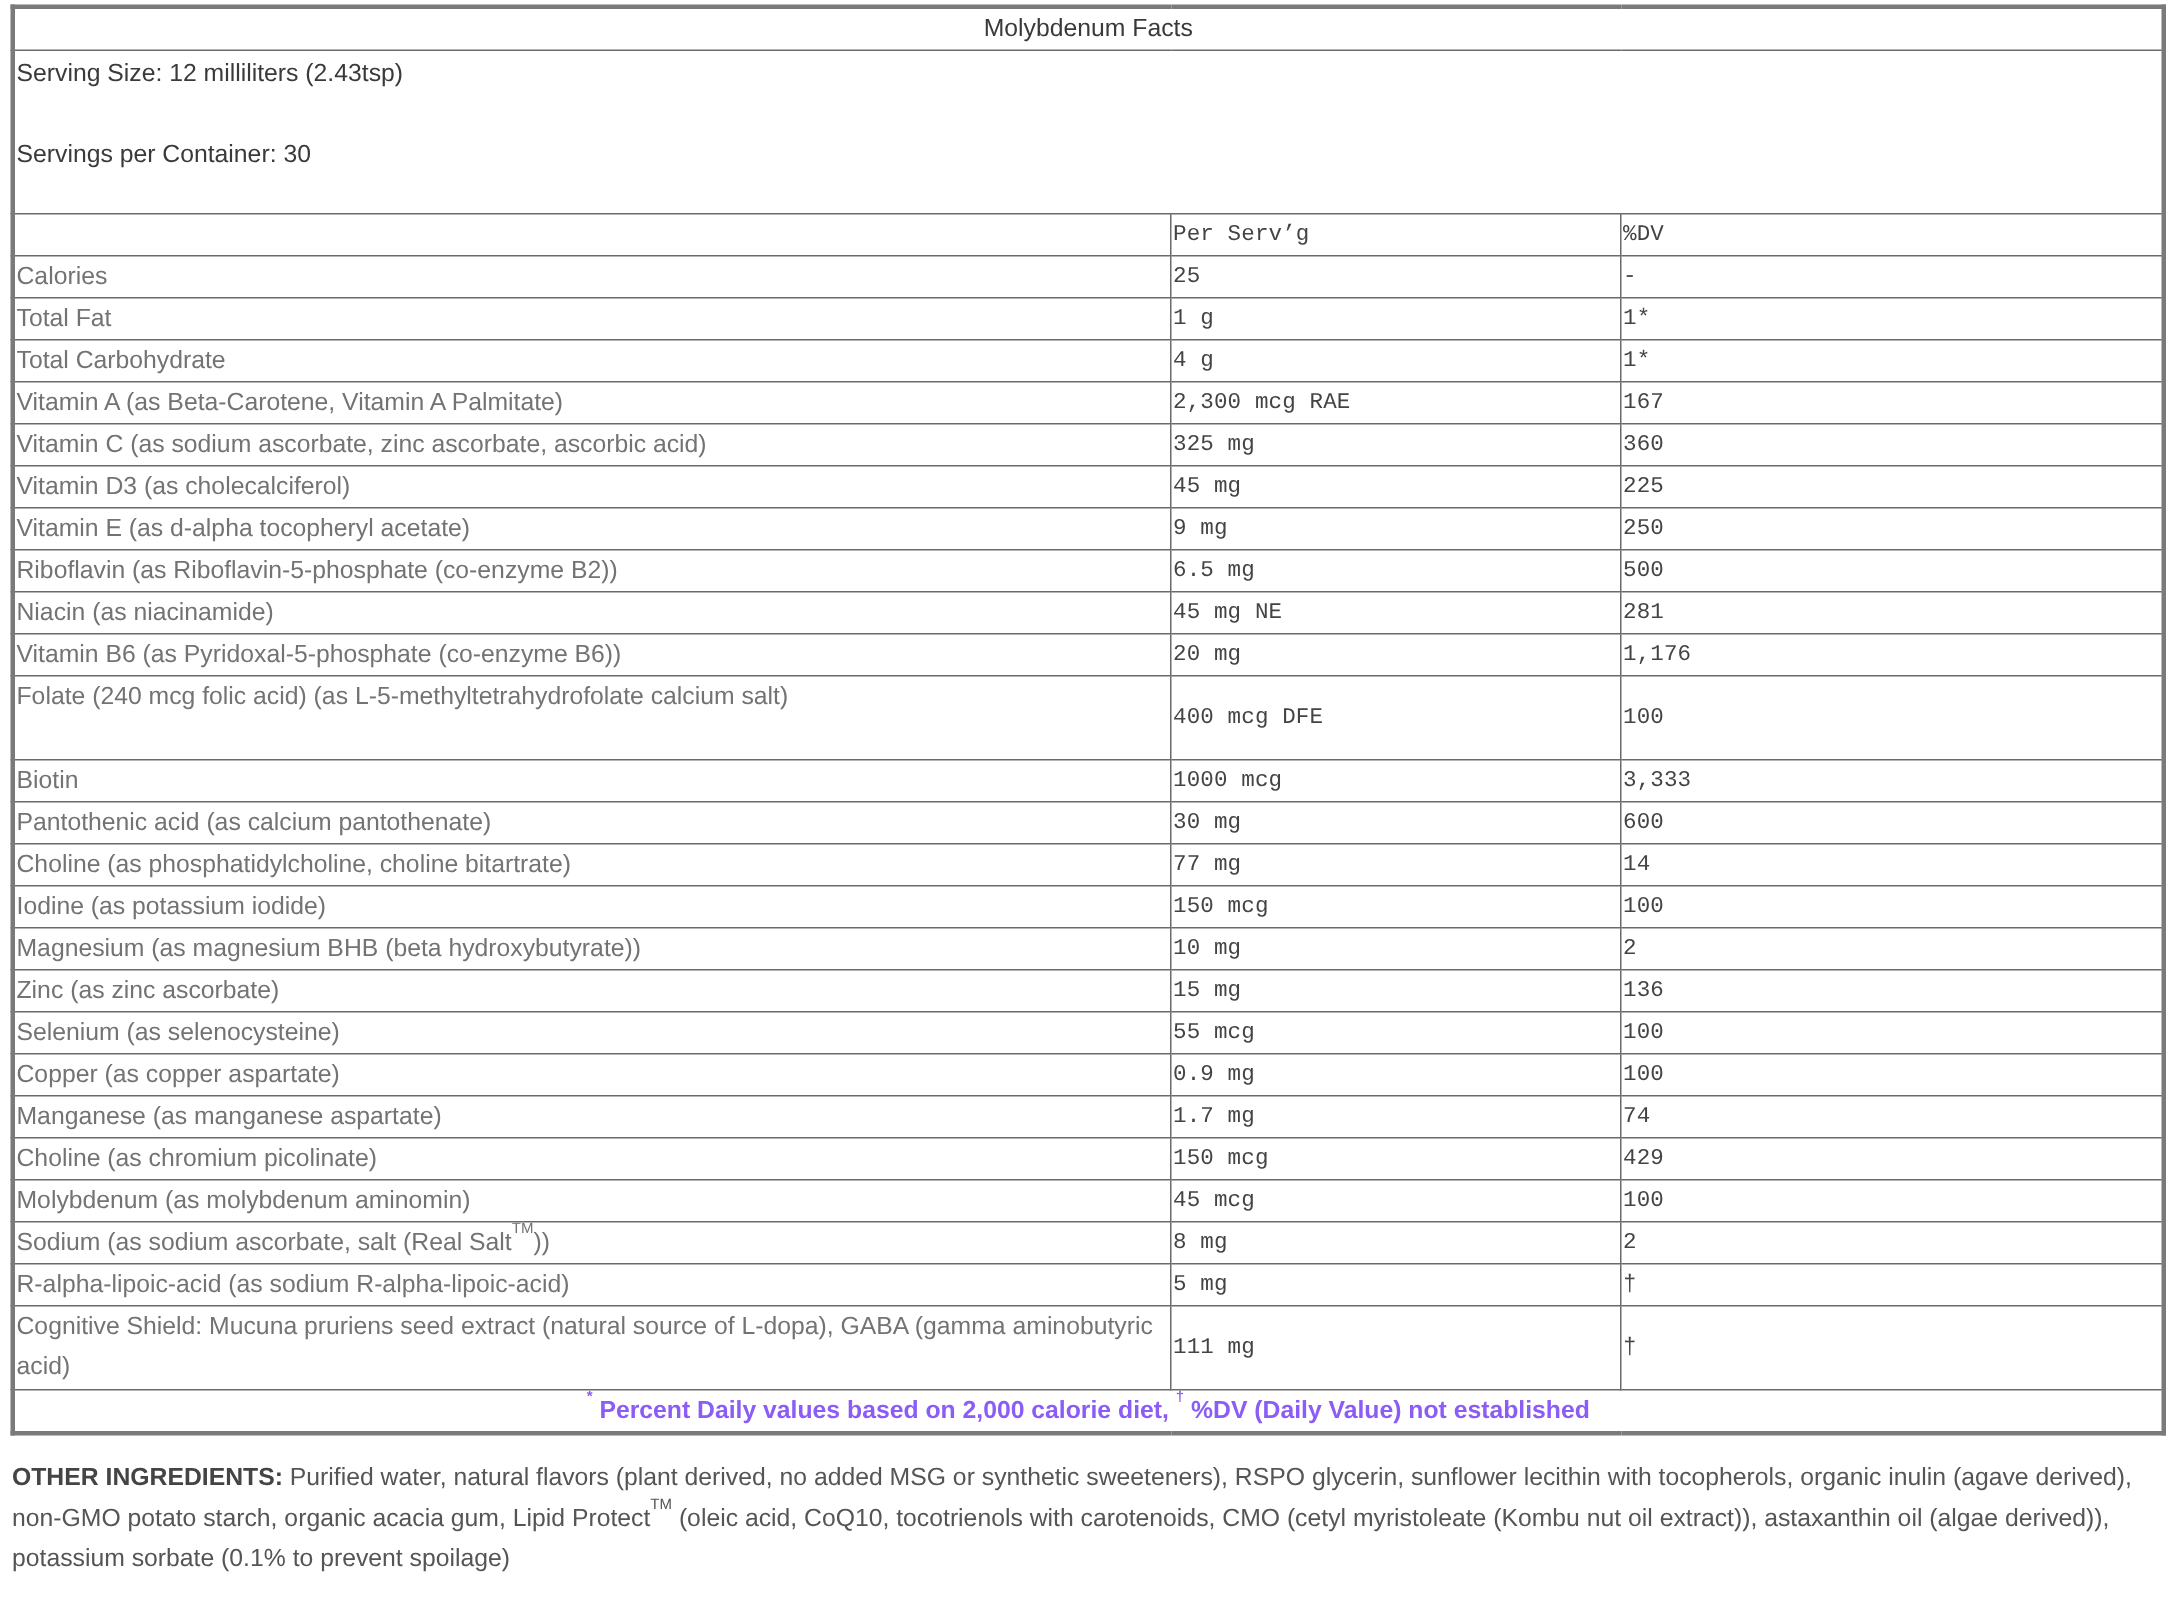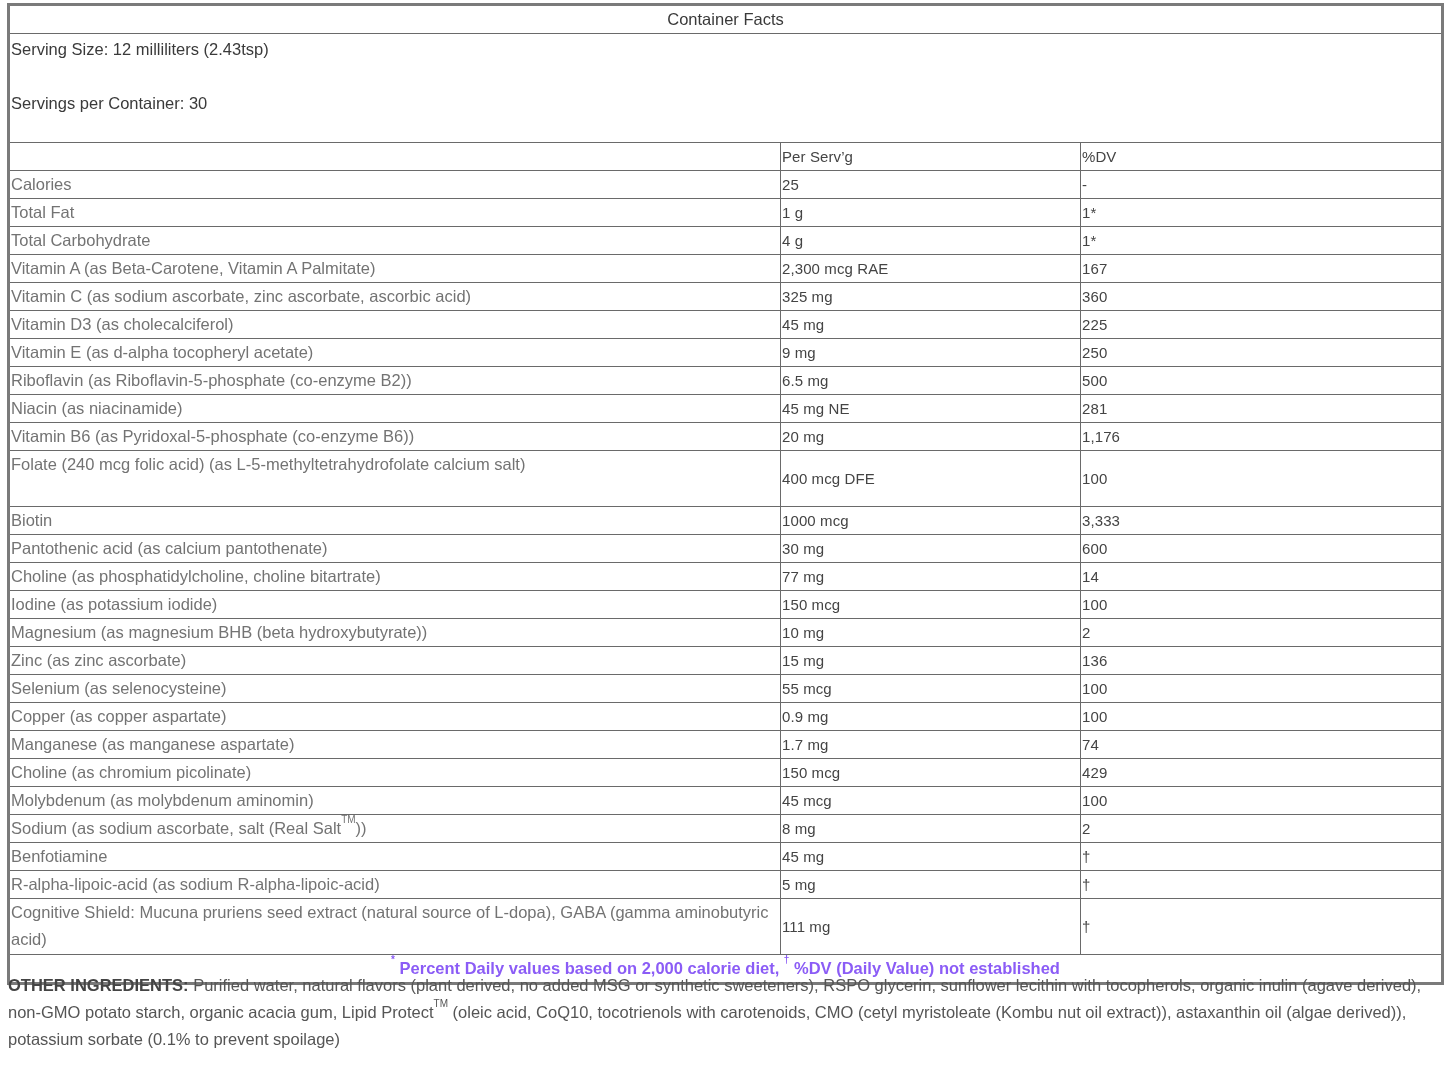--- a/index.html
+++ b/index.html
@@ -15,21 +15,21 @@
     .facts td {
       border: 1.5px solid #6a6a6a;
       padding: 0 1px;
       vertical-align: middle;
       line-height: 27px;
       height: 28px;
       overflow: hidden;
       white-space: nowrap;
     }
     .facts td.name { color: #737373; }
-    .facts td.val, .facts td.dv { color: #444; font-family: Liberation Sans, sans-serif; font-size: 15px; letter-spacing: 0.1px; }
+    .facts td.val, .facts td.dv { color: #444; font-family: Liberation Mono, monospace; font-size: 15px; letter-spacing: 0.1px; }
     .facts .title-cell { text-align: center; height: 29px; }
     .facts .serving-cell { text-align: left; height: 109px; vertical-align: top; padding-top: 2px; }
     .facts .serving-cell .line { display: block; line-height: 27px; }
     .facts .serving-cell .gap { display: block; height: 27px; }
     .facts tr.tall td { height: 56px; }
     .facts tr.tall td.name { vertical-align: top; }
     .facts tr.wrap td.name { white-space: normal; line-height: 27px; }
     .facts .footnote-cell { text-align: center; height: 29px; font-weight: bold; color: #8b5cf6; }
     sup { font-size: 10px; vertical-align: top; line-height: 14px; position: relative; top: -2px; }
     .other {
@@ -42,21 +42,21 @@
 <body>
 
 <table class="facts">
   <colgroup>
     <col style="width:772px">
     <col style="width:300px">
     <col style="width:362px">
   </colgroup>
   <tbody>
     <tr>
-      <td colspan="3" class="title-cell">Container Facts</td>
+      <td colspan="3" class="title-cell">Molybdenum Facts</td>
     </tr>
     <tr>
       <td colspan="3" class="serving-cell">
         <span class="line">Serving Size: 12 milliliters (2.43tsp)</span>
         <span class="gap"></span>
         <span class="line">Servings per Container: 30</span>
       </td>
     </tr>
     <tr>
       <td class="name"></td>
@@ -172,25 +172,20 @@
       </tr>
       <tr>
         <td class="name"><span>Molybdenum (as molybdenum aminomin)</span></td>
         <td class="val">45 mcg</td>
         <td class="dv">100</td>
       </tr>
       <tr>
         <td class="name"><span>Sodium (as sodium ascorbate, salt (Real Salt</span><sup>TM</sup><span>))</span></td>
         <td class="val">8 mg</td>
         <td class="dv">2</td>
-      </tr>
-      <tr>
-        <td class="name"><span>Benfotiamine</span></td>
-        <td class="val">45 mg</td>
-        <td class="dv">†</td>
       </tr>
       <tr>
         <td class="name"><span>R-alpha-lipoic-acid (as sodium R-alpha-lipoic-acid)</span></td>
         <td class="val">5 mg</td>
         <td class="dv">†</td>
       </tr>
       <tr class="tall wrap">
         <td class="name"><span>Cognitive Shield: Mucuna pruriens seed extract (natural source of L-dopa), GABA (gamma aminobutyric acid)</span></td>
         <td class="val">111 mg</td>
         <td class="dv">†</td>

